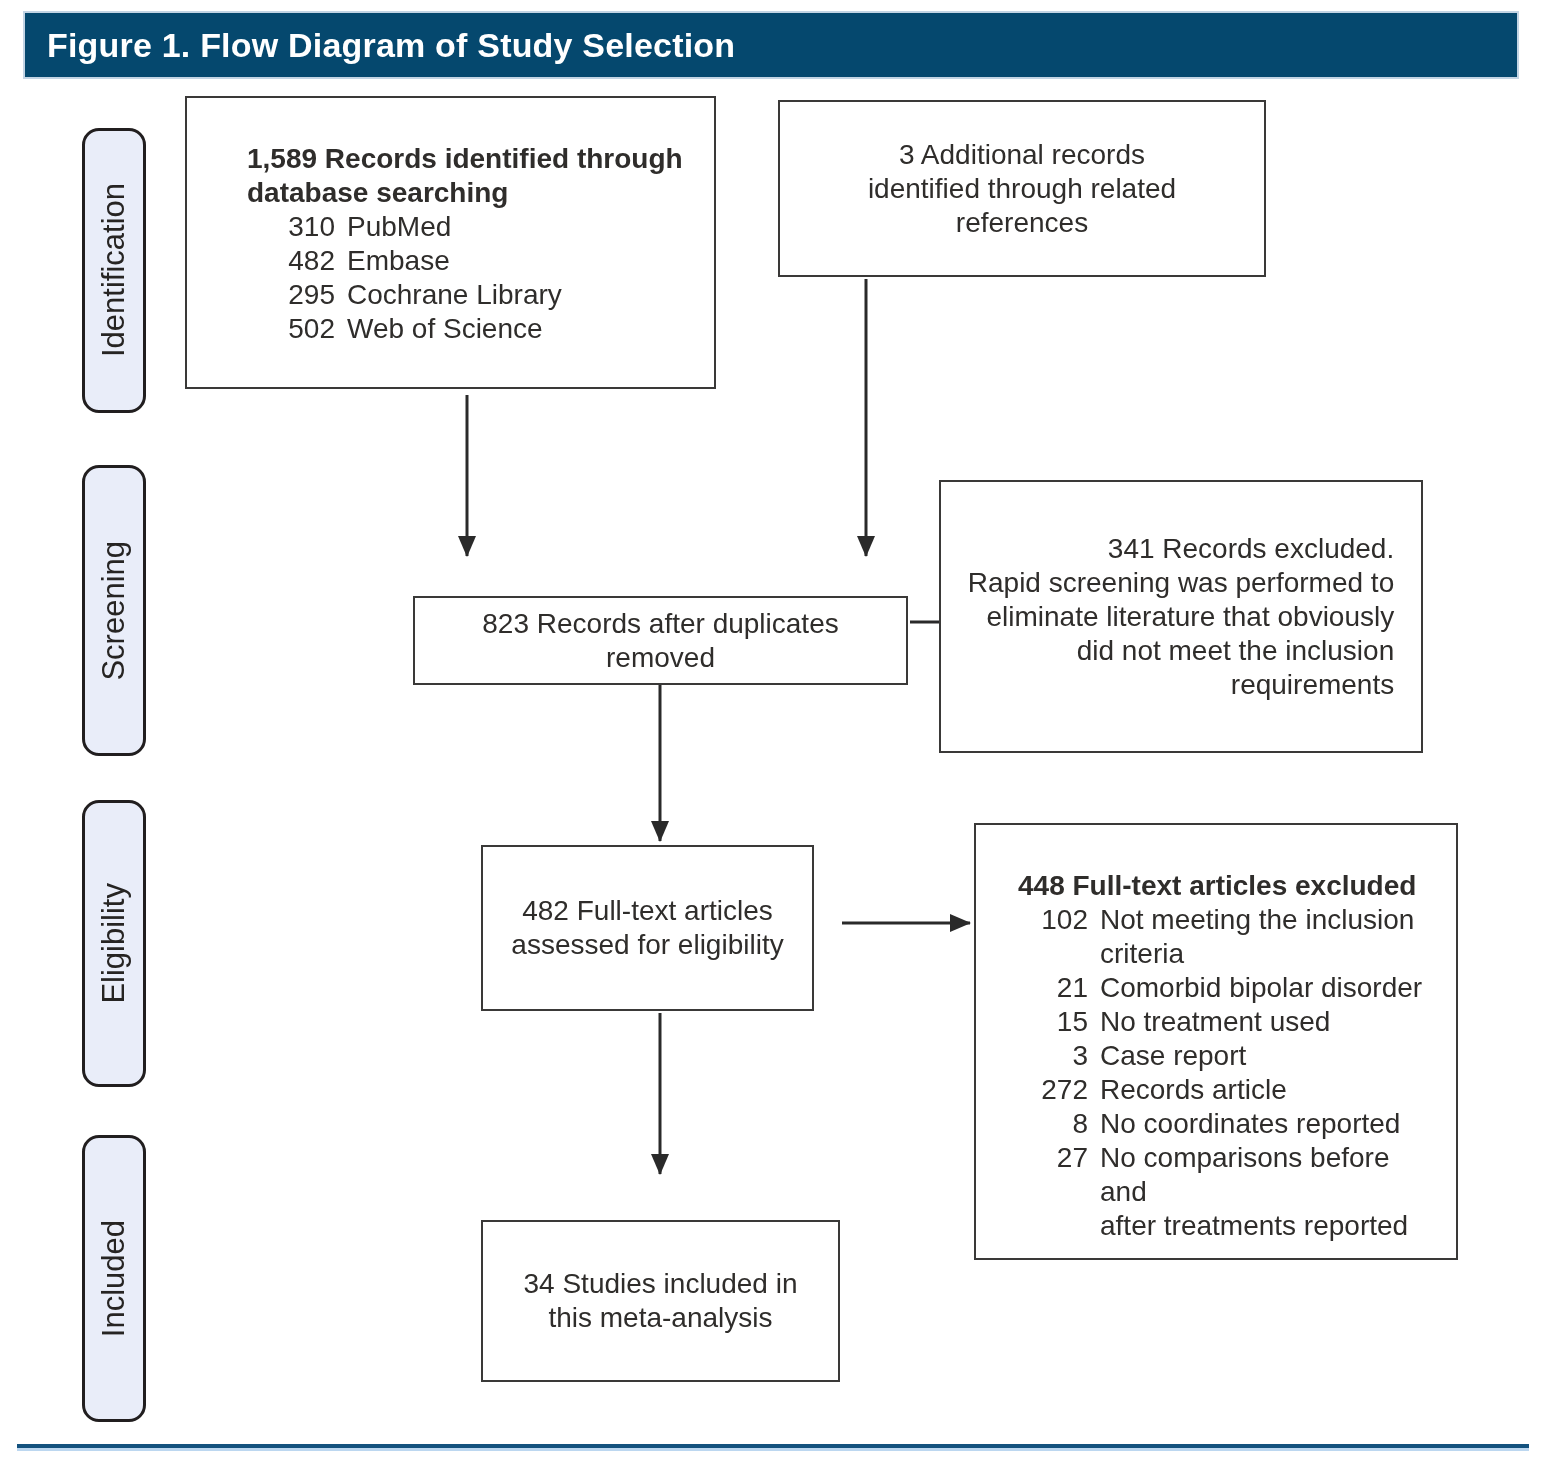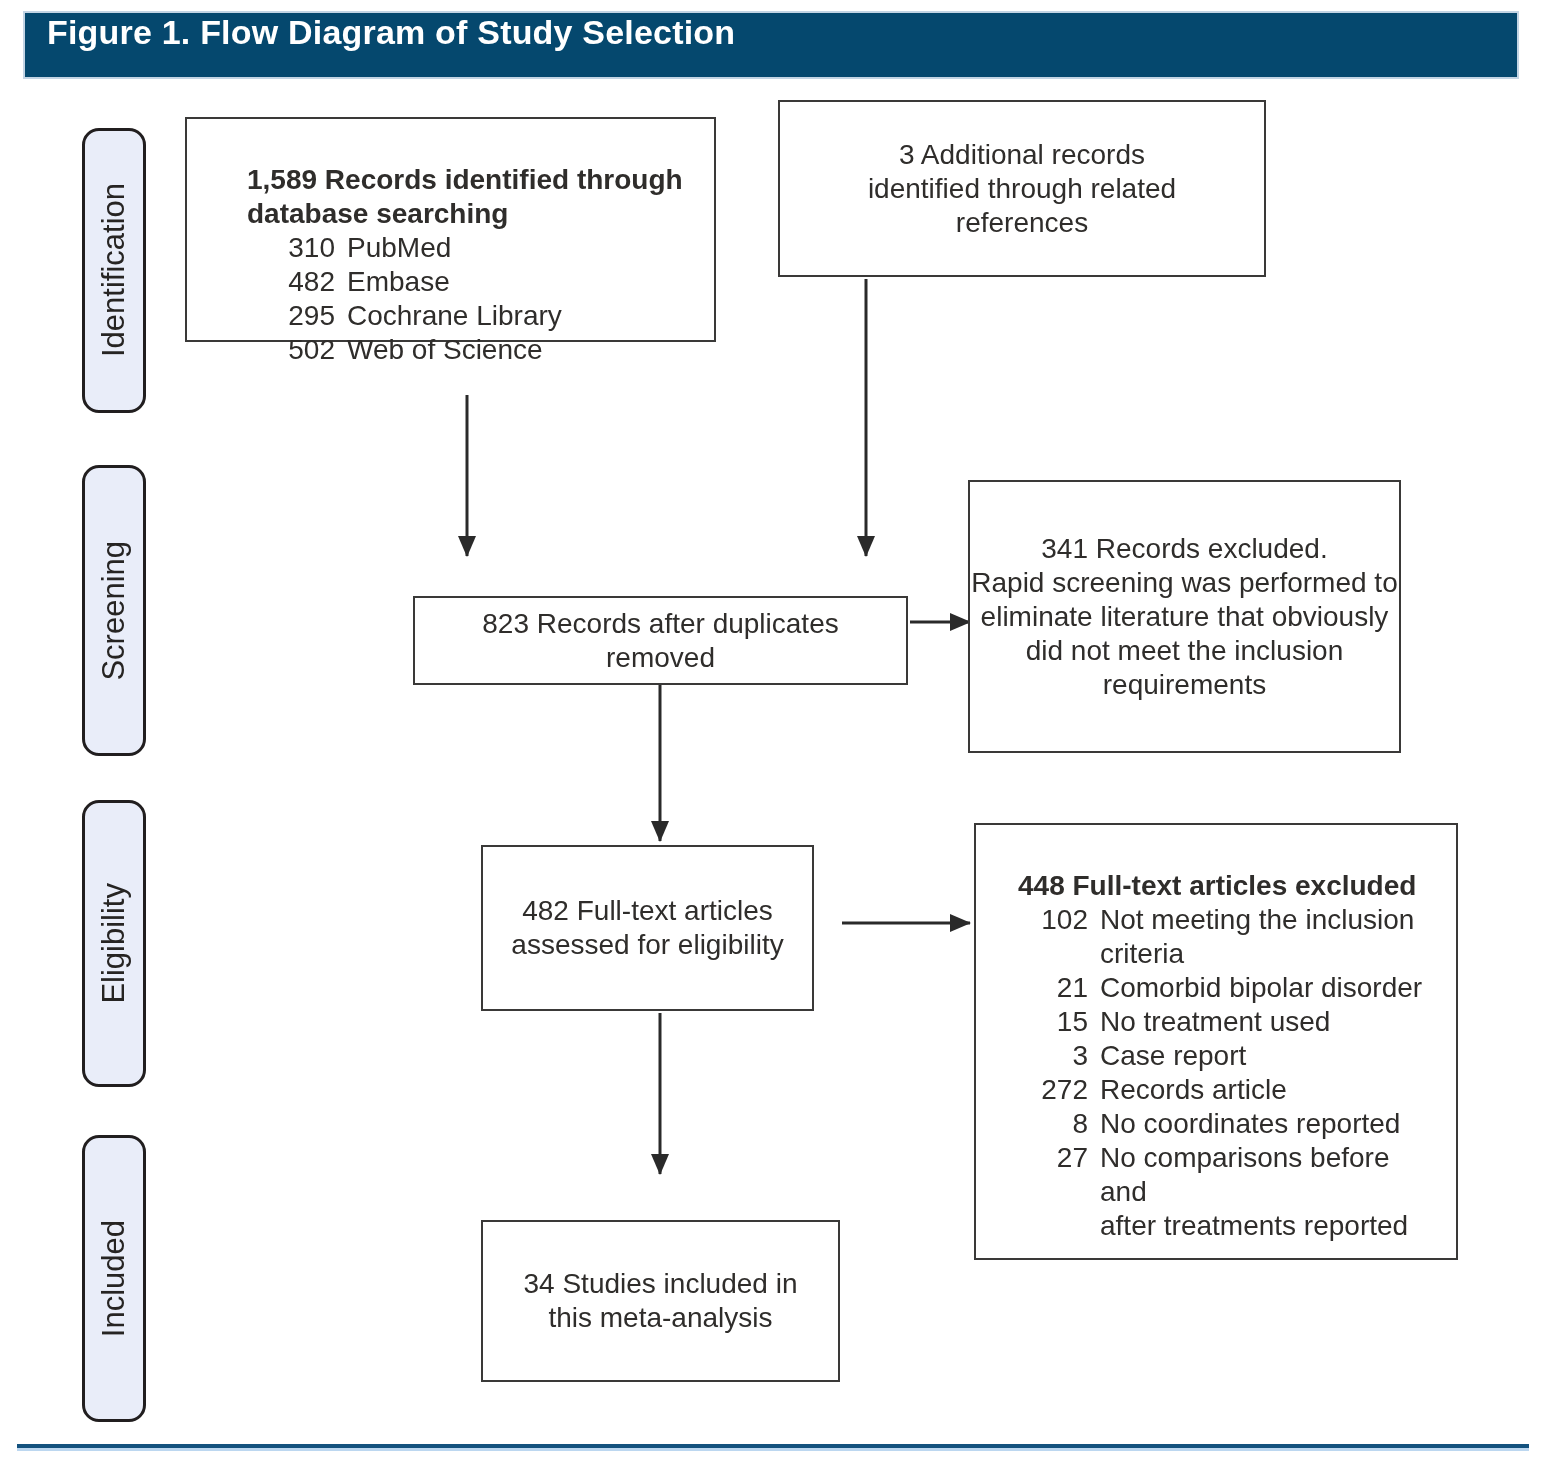--- a/index.html
+++ b/index.html
@@ -8,21 +8,21 @@
     width:1546px;height:1462px;
     background:#ffffff;
     font-family:"Liberation Sans","DejaVu Sans",sans-serif;
     color:#2f2d2b;
     overflow:hidden;
   }
   
   .titlebar{
     position:absolute;left:25px;top:13px;width:1492px;height:64px;
     background:#05486e;
-    display:flex;align-items:flex-start;
+    display:flex;align-items:center;
     box-sizing:border-box;padding-left:22px;
     box-shadow:0 0 0 2px #c3d4e4;
   }
   .titlebar .t{
     color:#ffffff;font-size:34px;font-weight:bold;letter-spacing:0.2px;
   }
   
   .stage{
     position:absolute;left:82px;width:64px;
     background:#e9edf9;border:3px solid #211e1f;border-radius:17px;
@@ -89,21 +89,21 @@
       </marker>
     </defs>
     <line x1="467" y1="395" x2="467" y2="556" stroke="#2a2a2a" stroke-width="3" marker-end="url(#ah)"></line>
     <line x1="866" y1="279" x2="866" y2="556" stroke="#2a2a2a" stroke-width="3" marker-end="url(#ah)"></line>
     <line x1="910" y1="622" x2="970" y2="622" stroke="#2a2a2a" stroke-width="3" marker-end="url(#ah)"></line>
     <line x1="660" y1="683" x2="660" y2="841" stroke="#2a2a2a" stroke-width="3" marker-end="url(#ah)"></line>
     <line x1="842" y1="923" x2="970" y2="923" stroke="#2a2a2a" stroke-width="3" marker-end="url(#ah)"></line>
     <line x1="660" y1="1013" x2="660" y2="1174" stroke="#2a2a2a" stroke-width="3" marker-end="url(#ah)"></line>
   </svg>
 
-  <div class="box box-identified" style="left:185px;top:117px;width:531px;height:225px;">
+  <div class="box box-identified" style="left:185px;top:96px;width:531px;height:293px;">
     <div class="pre bold">1,589 Records identified through
 database searching</div>
     <div class="listgrid">
       <span class="num">310</span>
       <span>PubMed</span>
       <span class="num">482</span>
       <span>Embase</span>
       <span class="num">295</span>
       <span>Cochrane Library</span>
       <span class="num">502</span>
@@ -115,21 +115,21 @@
     <div class="pre">3 Additional records
 identified through related
 references</div>
   </div>
 
   <div class="box center" style="left:413px;top:556px;width:495px;height:89px;margin-top:40px;">
     <div class="pre">823 Records after duplicates
 removed</div>
   </div>
 
-  <div class="box center" style="left:968px;top:480px;width:433px;height:273px;">
+  <div class="box center" style="left:939px;top:480px;width:484px;height:273px;text-align:right;">
     <div class="pre">341 Records excluded.
 Rapid screening was performed to
 eliminate literature that obviously
 did not meet the inclusion
 requirements</div>
   </div>
 
   <div class="box center" style="left:481px;top:845px;width:333px;height:166px;">
     <div class="pre">482 Full-text articles
 assessed for eligibility</div>

